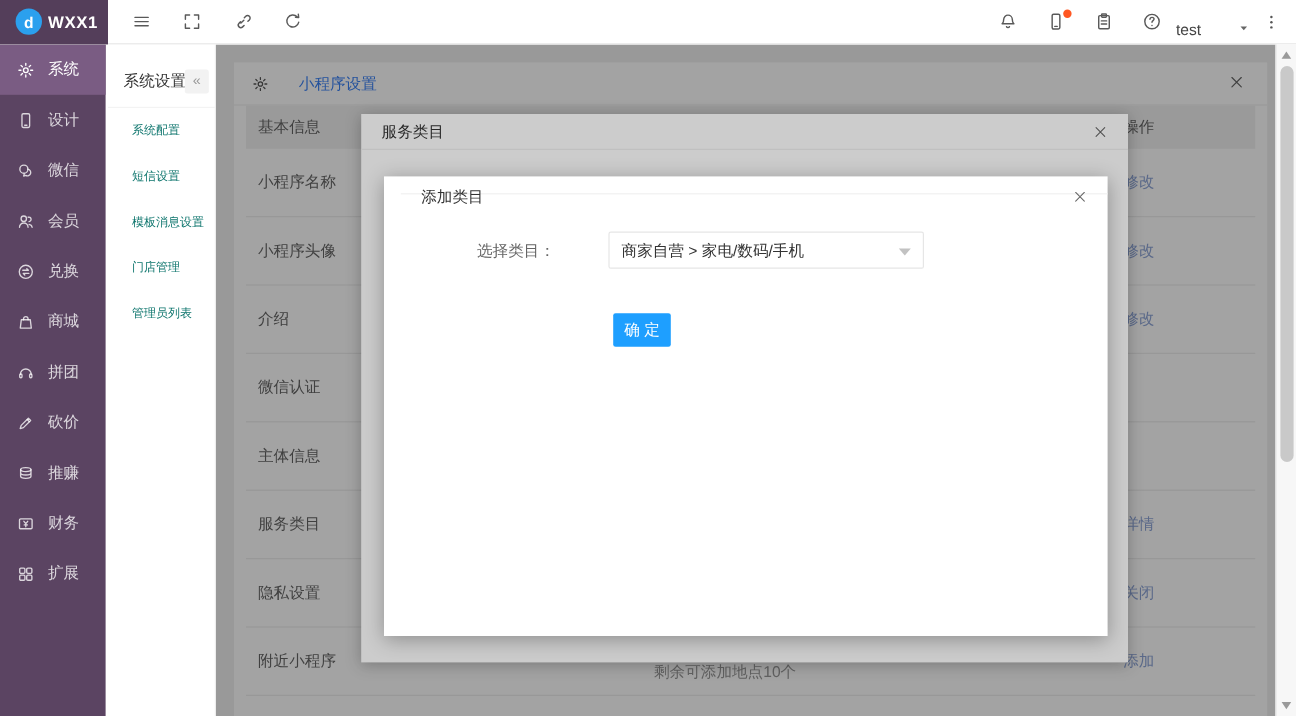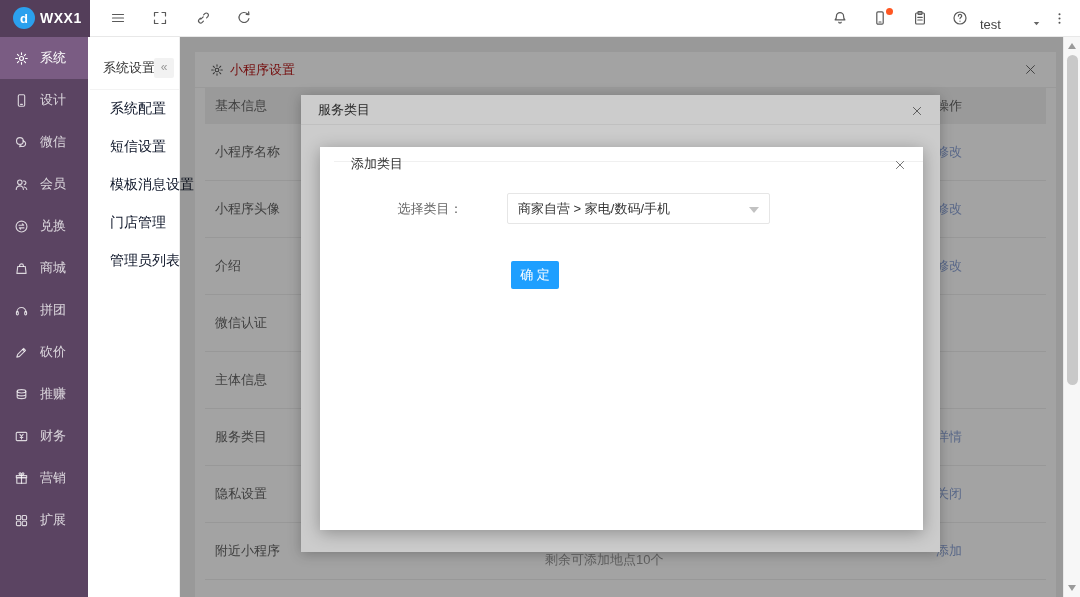--- a/index.html
+++ b/index.html
@@ -33,30 +33,30 @@
   .nav-item.active { color:#fff; }
   .nav-item .nicon { width:15px; height:15px; margin-right:11px; flex:0 0 auto; }
   .nav-item .nicon svg { width:15px; height:15px; display:block; }
 
   
   .subbar { left:90px; top:37px; width:90px; height:560px; background:#fff; border-right:1px solid #ededed; z-index:5; }
   .sub-head { position:relative; height:53px; border-bottom:1px solid #f3f3f3; }
   .sub-title { position:absolute; left:13px; top:22px; font-size:13px; color:#333; white-space:nowrap; }
   .sub-collapse { position:absolute; right:5px; top:21px; width:20px; height:20px; background:#f2f2f2; color:#999;
                   font-size:12px; line-height:19px; text-align:center; border-radius:2px; cursor:pointer; }
-  .sub-item { height:38px; display:flex; align-items:center; padding-left:20px; font-size:14px; color:#0f172a;
+  .sub-item { height:38px; display:flex; align-items:center; padding-left:20px; font-size:10px; color:#0f766e;
               cursor:pointer; white-space:nowrap; }
 
   
   .main { left:180px; top:37px; width:883px; height:560px; background:#f0f0f0; z-index:1; }
   .panel { position:absolute; left:15px; top:15px; width:861px; height:545px; background:#fff; }
   .panel-head { position:relative; height:36px; border-bottom:1px solid #f2f2f2; display:flex; align-items:center; padding-left:15px; }
   .panel-head .picon { width:14px; height:14px; color:#555; margin-right:6px; }
   .panel-head .picon svg { width:14px; height:14px; display:block; }
-  .panel-title { font-size:13px; color:#b91c1c; }
+  .panel-title { font-size:13px; color:#3b82f6;margin-left:19px; }
   .panel-close { position:absolute; right:16px; top:10px; width:16px; height:16px; color:#666; cursor:pointer; }
   .panel-close svg { width:13px; height:13px; }
   .tbl { margin:0 10px; }
   .thead { height:36px; background:#f2f2f2; display:flex; align-items:center; font-size:13px; color:#666; }
   .trow { height:57px; border-bottom:1px solid #eeeeee; display:flex; align-items:center; font-size:13px; }
   .tc-label { width:340px; padding-left:10px; color:#666; }
   .tc-mid { flex:1; color:#999; line-height:17px; }
   .tc-act { width:110px; text-align:left; padding-right:10px; }
   .act-link { color:#8fa6d8; cursor:pointer; font-size:13px; }
 
@@ -260,30 +260,20 @@
           <svg viewBox="0 0 16 16" fill="none" stroke="currentColor" stroke-width="1.2" stroke-linecap="round" stroke-linejoin="round">
             <rect x="2.4" y="3.6" width="11.2" height="8.8" rx="1"></rect>
             <path d="M6.3 5.8L8 7.8l1.7-2M8 7.8v2.8M6.6 9h2.8"></path>
           </svg>
         </span>
         <span>财务</span>
       </div>
       <div class="nav-item">
         <span class="nicon">
           <svg viewBox="0 0 16 16" fill="none" stroke="currentColor" stroke-width="1.2" stroke-linecap="round" stroke-linejoin="round">
-            <rect x="3" y="7.2" width="10" height="5.8"></rect>
-            <rect x="2.5" y="4.9" width="11" height="2.3"></rect>
-            <path d="M8 4.9V13M8 4.7C5.3 4.5 4.7 2.1 6.3 2c1.1-.1 1.7 1.3 1.7 2.7 0-1.4.6-2.8 1.7-2.7 1.6.1 1 2.5-1.7 2.7z"></path>
-          </svg>
-        </span>
-        <span>营销</span>
-      </div>
-      <div class="nav-item">
-        <span class="nicon">
-          <svg viewBox="0 0 16 16" fill="none" stroke="currentColor" stroke-width="1.2" stroke-linecap="round" stroke-linejoin="round">
             <rect x="2.6" y="2.6" width="4.6" height="4.6" rx="1"></rect>
             <rect x="8.8" y="2.6" width="4.6" height="4.6" rx="1"></rect>
             <rect x="2.6" y="8.8" width="4.6" height="4.6" rx="1"></rect>
             <rect x="8.8" y="8.8" width="4.6" height="4.6" rx="1"></rect>
           </svg>
         </span>
         <span>扩展</span>
       </div>
     </nav>
 

